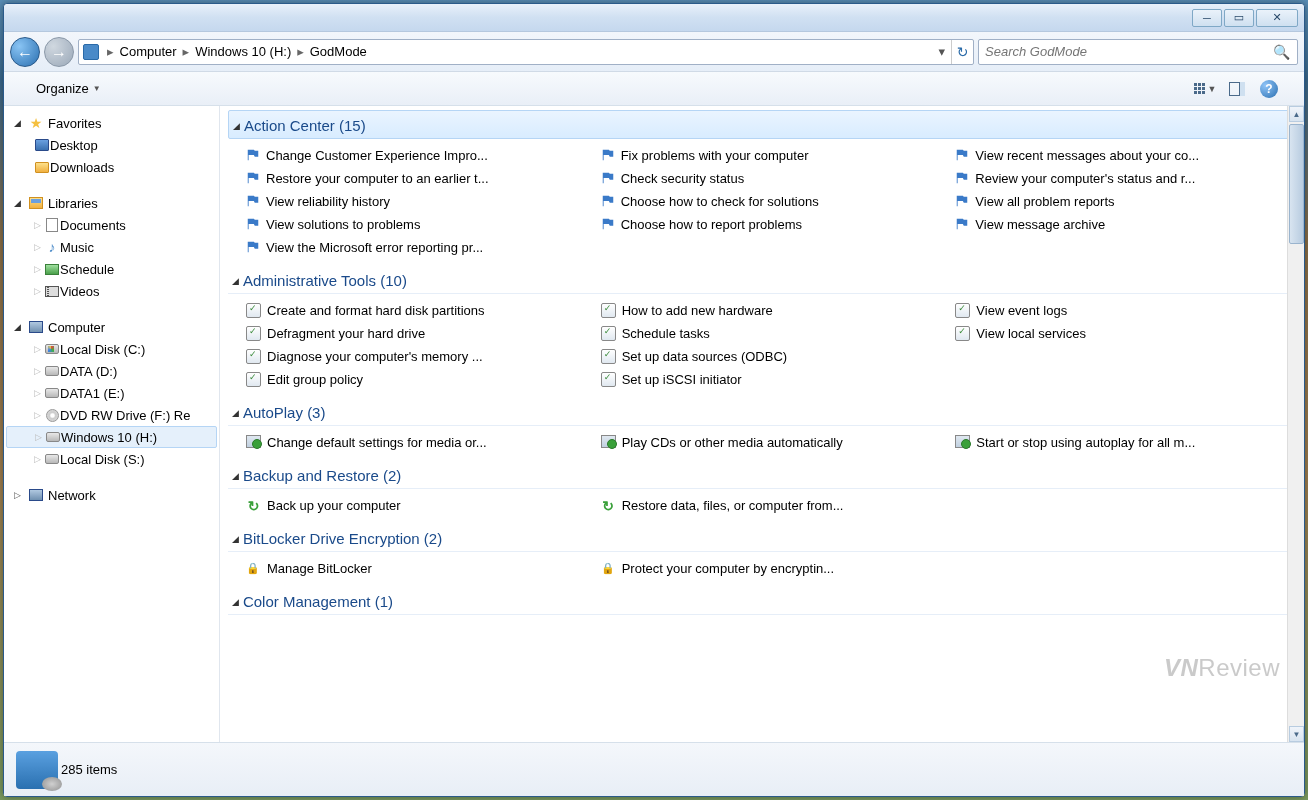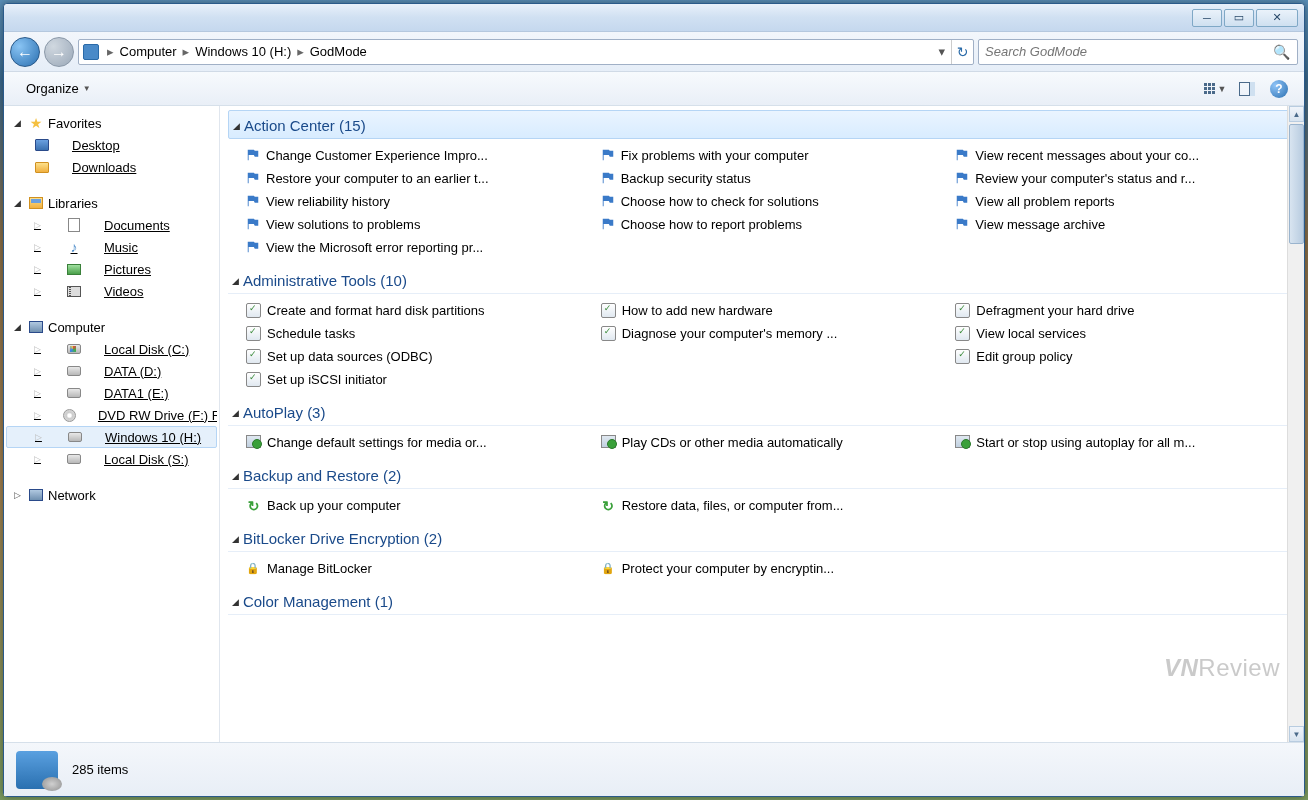--- a/index.html
+++ b/index.html
@@ -87,21 +87,21 @@
     padding:0 6px;
   }
   .searchbox input { border:none; outline:none; flex:1; font-size:13px; font-style:italic; color:#6d28d9; }
   .searchbox .mag { color:#4a8ac8; font-size:14px; }
   
   .toolbar {
     height: 34px;
     background: linear-gradient(to bottom, #f7fafd, #e9eff7);
     border-bottom: 1px solid #d6e0ea;
     display:flex; align-items:center;
-    padding: 0 14px;
+    padding: 0 24px;
   }
   .organize { padding:4px 8px; cursor:pointer; display:flex; align-items:center; gap:4px; }
   .organize .tri { font-size:8px; color:#555;}
   .toolright { margin-left:auto; display:flex; align-items:center; gap:10px; }
   .toolicon { width:22px; height:22px; display:flex; align-items:center; justify-content:center; cursor:pointer; }
   .viewgrid { display:grid; grid-template-columns:repeat(3,3px); grid-template-rows:repeat(3,3px); gap:1px; }
   .viewgrid span { background:#4a6a8a; }
   .previewbox { width:16px; height:14px; border:1px solid #4a6a8a; position:relative;}
   .previewbox::after { content:""; position:absolute; right:-1px; top:-1px; bottom:-1px; width:5px; background:#cfe0f0; border-left:1px solid #4a6a8a;}
   .helpicon { width:18px; height:18px; border-radius:50%; background:radial-gradient(circle at 30% 30%, #8fc4f8, #2a6fb0); color:#fff; display:flex; align-items:center; justify-content:center; font-size:12px; font-weight:bold;}
@@ -112,21 +112,21 @@
     border-right: 1px solid #e0e6ee;
     overflow-y:auto;
     padding: 6px 2px;
     font-size: 13px;
   }
   .treesection { margin-bottom: 14px; }
   .treehdr { display:flex; align-items:center; gap:4px; padding:3px 2px 3px 8px; cursor:pointer; }
   .tri { font-size:9px; color:#555; width:10px; }
   .tri.open { color:#333; }
   .treeicon { width:16px; height:16px; display:inline-flex; align-items:center; justify-content:center; }
-  .treeitem { display:flex; align-items:center; gap:22px; padding:3px 2px 3px 28px; cursor:pointer; white-space:nowrap; overflow:hidden; text-overflow:ellipsis;text-decoration:underline; }
+  .treeitem { display:flex; align-items:center; gap:0; padding:3px 2px 3px 28px; cursor:pointer; white-space:nowrap; overflow:hidden; text-overflow:ellipsis; }
   .treeitem.sub { padding-left: 28px; }
   .treeitem .subtri { font-size:9px; color:#bbb; width:10px; }
   .treeitem.sel { background:#e5f0fb; border:1px solid #b5d5f5; border-radius:2px; padding-top:2px; padding-bottom:2px;}
   .ico-star { color:#f5c040; font-size:14px;}
   .ico-monitor { width:14px;height:12px;border:1px solid #2a4a8a;background:linear-gradient(#6aa0e0,#3a70b0);border-radius:1px;}
   .ico-folder { width:14px;height:11px;background:linear-gradient(#fde08a,#f0b040);border:1px solid #d09020;border-radius:1px;}
   .ico-lib { width:14px;height:12px;background:linear-gradient(#fde08a,#f0b040);border:1px solid #d09020;position:relative;}
   .ico-lib::after{content:"";position:absolute;top:1px;left:1px;right:1px;height:4px;background:#6aa0e0;}
   .ico-doc { width:12px;height:14px;background:#fff;border:1px solid #888;}
   .ico-music { color:#4a8ac8; font-size:14px;}
@@ -161,21 +161,21 @@
   .scrollthumb { position:absolute; top:18px; width:15px; left:1px; height:120px; background:linear-gradient(to right,#d8e4f0,#b8cce0); border:1px solid #9ab4ce; border-radius:2px;}
   .scrollbtn { position:absolute; left:1px; width:15px; height:16px; background:linear-gradient(#f0f4fa,#d8e4f0); border:1px solid #b8cce0; display:flex;align-items:center;justify-content:center; font-size:8px; color:#4a6a8a;}
   .scrollbtn.top{top:0;} .scrollbtn.bot{bottom:0;}
   
   .statusbar {
     height: 54px;
     border-top: 1px solid #d6e0ea;
     background: linear-gradient(to bottom, #f4f7fb, #e8eef6);
     display:flex; align-items:center;
     padding: 6px 12px;
-    gap: 14px;
+    gap: 3px;
     font-size:13px;
   }
   .statusicon { width:42px; height:38px; background:linear-gradient(#5aa0e0,#2a70b0); border-radius:4px; position:relative;}
   .statusicon::after{content:"";position:absolute;bottom:-2px;right:-4px;width:20px;height:14px;background:radial-gradient(ellipse,#d0d0d0,#909090);border-radius:50%;}
   .watermark { position:absolute; right:24px; bottom:60px; font-size:24px; font-weight:bold; color:rgba(150,150,150,0.5); letter-spacing:0.5px; pointer-events:none;}
   .watermark .vn { font-style:italic;}
 </style>
 </head>
 <body>
 
@@ -278,21 +278,21 @@
         <div class="treeitem sub">
           <span class="subtri">▷</span>
           <span class="treeicon ico-music">♪</span>
           <span>Music</span>
         </div>
         <div class="treeitem sub">
           <span class="subtri">▷</span>
           <span class="treeicon">
               <span class="ico-pic"></span>
             </span>
-          <span>Pictures</span>
+          <span>Schedule</span>
         </div>
         <div class="treeitem sub">
           <span class="subtri">▷</span>
           <span class="treeicon">
               <span class="ico-vid"></span>
             </span>
           <span>Videos</span>
         </div>
       </div>
 
@@ -398,21 +398,21 @@
               </svg>
             </span>
             <span>Restore your computer to an earlier t...</span>
           </div>
           <div class="item">
             <span class="flagicon">
               <svg viewBox="0 0 16 16">
                 <path fill="#3a7ac8" d="M2 2 L2 14 L3 14 L3 8 L9 8 L10 10 L14 10 L14 3 L10 3 L9 2 Z"></path>
               </svg>
             </span>
-            <span>Backup security status</span>
+            <span>Check security status</span>
           </div>
           <div class="item">
             <span class="flagicon">
               <svg viewBox="0 0 16 16">
                 <path fill="#3a7ac8" d="M2 2 L2 14 L3 14 L3 8 L9 8 L10 10 L14 10 L14 3 L10 3 L9 2 Z"></path>
               </svg>
             </span>
             <span>Review your computer's status and r...</span>
           </div>
           <div class="item">
@@ -480,33 +480,37 @@
           <div class="item">
             <span class="gearcheck"></span>
             <span>Create and format hard disk partitions</span>
           </div>
           <div class="item">
             <span class="gearcheck"></span>
             <span>How to add new hardware</span>
           </div>
           <div class="item">
             <span class="gearcheck"></span>
+            <span>View event logs</span>
+          </div>
+          <div class="item">
+            <span class="gearcheck"></span>
             <span>Defragment your hard drive</span>
           </div>
           <div class="item">
             <span class="gearcheck"></span>
             <span>Schedule tasks</span>
           </div>
           <div class="item">
             <span class="gearcheck"></span>
+            <span>View local services</span>
+          </div>
+          <div class="item">
+            <span class="gearcheck"></span>
             <span>Diagnose your computer's memory ...</span>
-          </div>
-          <div class="item">
-            <span class="gearcheck"></span>
-            <span>View local services</span>
           </div>
           <div class="item">
             <span class="gearcheck"></span>
             <span>Set up data sources (ODBC)</span>
           </div>
           <div style="visibility: hidden;"></div>
           <div class="item">
             <span class="gearcheck"></span>
             <span>Edit group policy</span>
           </div>

